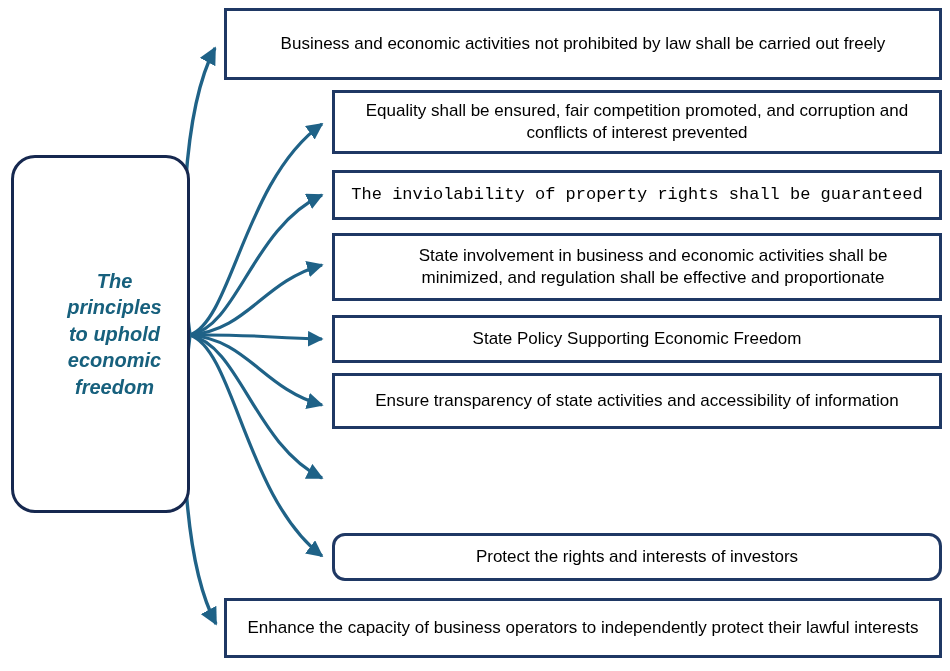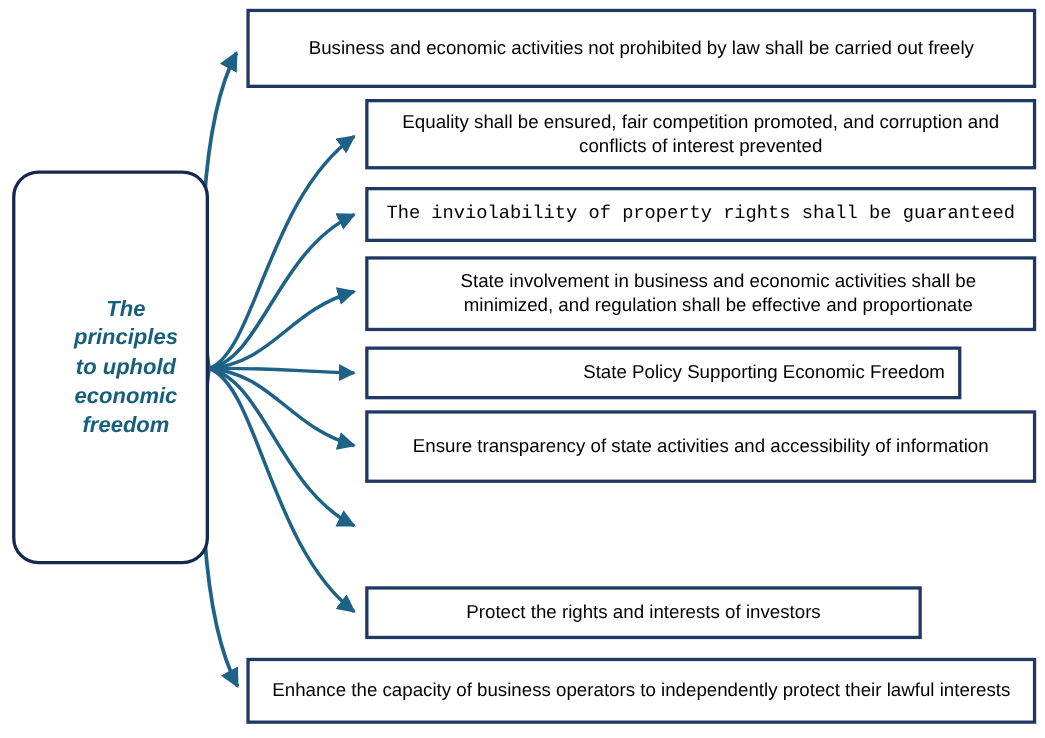--- a/index.html
+++ b/index.html
@@ -116,30 +116,30 @@
   </div>
 
   <div class="leaf-box" style="left:332px; top:170px; width:610px; height:50px;font-family:Liberation Mono, monospace;">
     <span class="leaf-label">The inviolability of property rights shall be guaranteed</span>
   </div>
 
   <div class="leaf-box" style="left:332px; top:233px; width:610px; height:68px;padding-left:44px;">
     <span class="leaf-label">State involvement in business and economic activities shall be minimized, and regulation shall be effective and proportionate</span>
   </div>
 
-  <div class="leaf-box" style="left:332px; top:315px; width:542px; height:48px;justify-content:flex-end;">
+  <div class="leaf-box" style="left:332px; top:315px; width:610px; height:48px;">
     <span class="leaf-label">State Policy Supporting Economic Freedom</span>
   </div>
 
-  <div class="leaf-box" style="left:332px; top:373px; width:610px; height:66px;">
+  <div class="leaf-box" style="left:332px; top:373px; width:610px; height:56px;">
     <span class="leaf-label">Ensure transparency of state activities and accessibility of information</span>
   </div>
 
 
-  <div class="leaf-box" style="left:332px; top:533px; width:506px; height:48px;">
+  <div class="leaf-box" style="left:332px; top:533px; width:610px; height:48px;border-radius:13px;">
     <span class="leaf-label">Protect the rights and interests of investors</span>
   </div>
 
   <div class="leaf-box" style="left:224px; top:598px; width:718px; height:60px;">
     <span class="leaf-label">Enhance the capacity of business operators to independently protect their lawful interests</span>
   </div>
 
 </div>
 
 </body></html>

